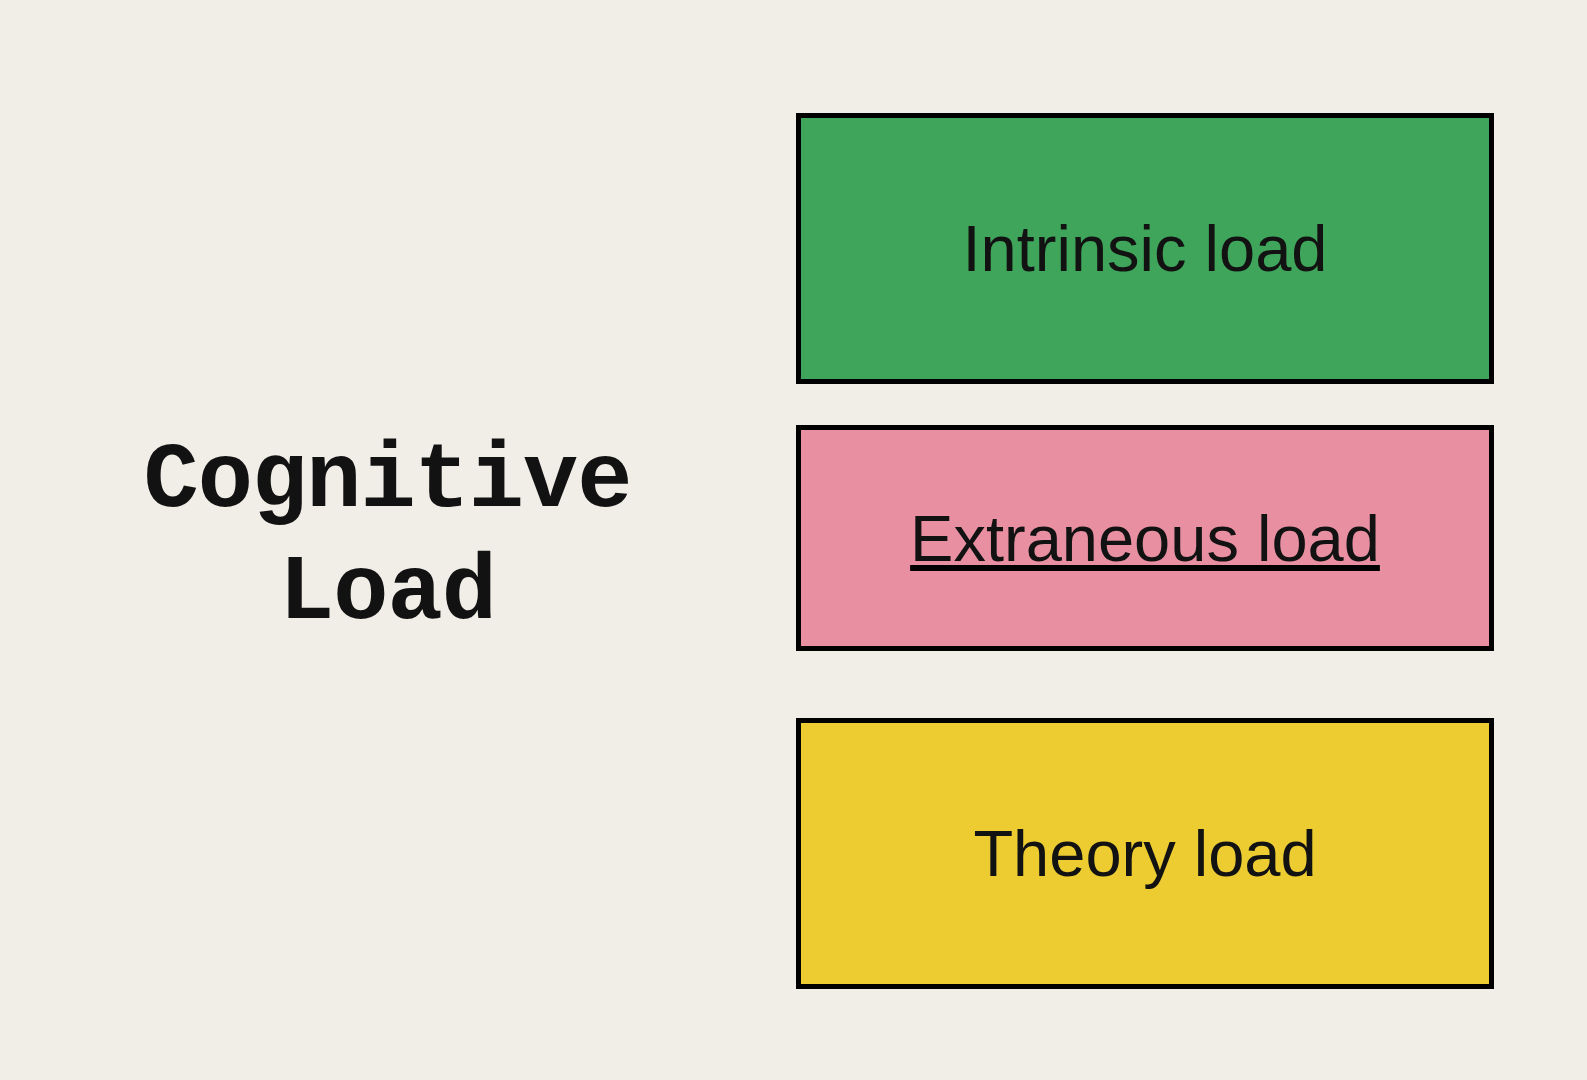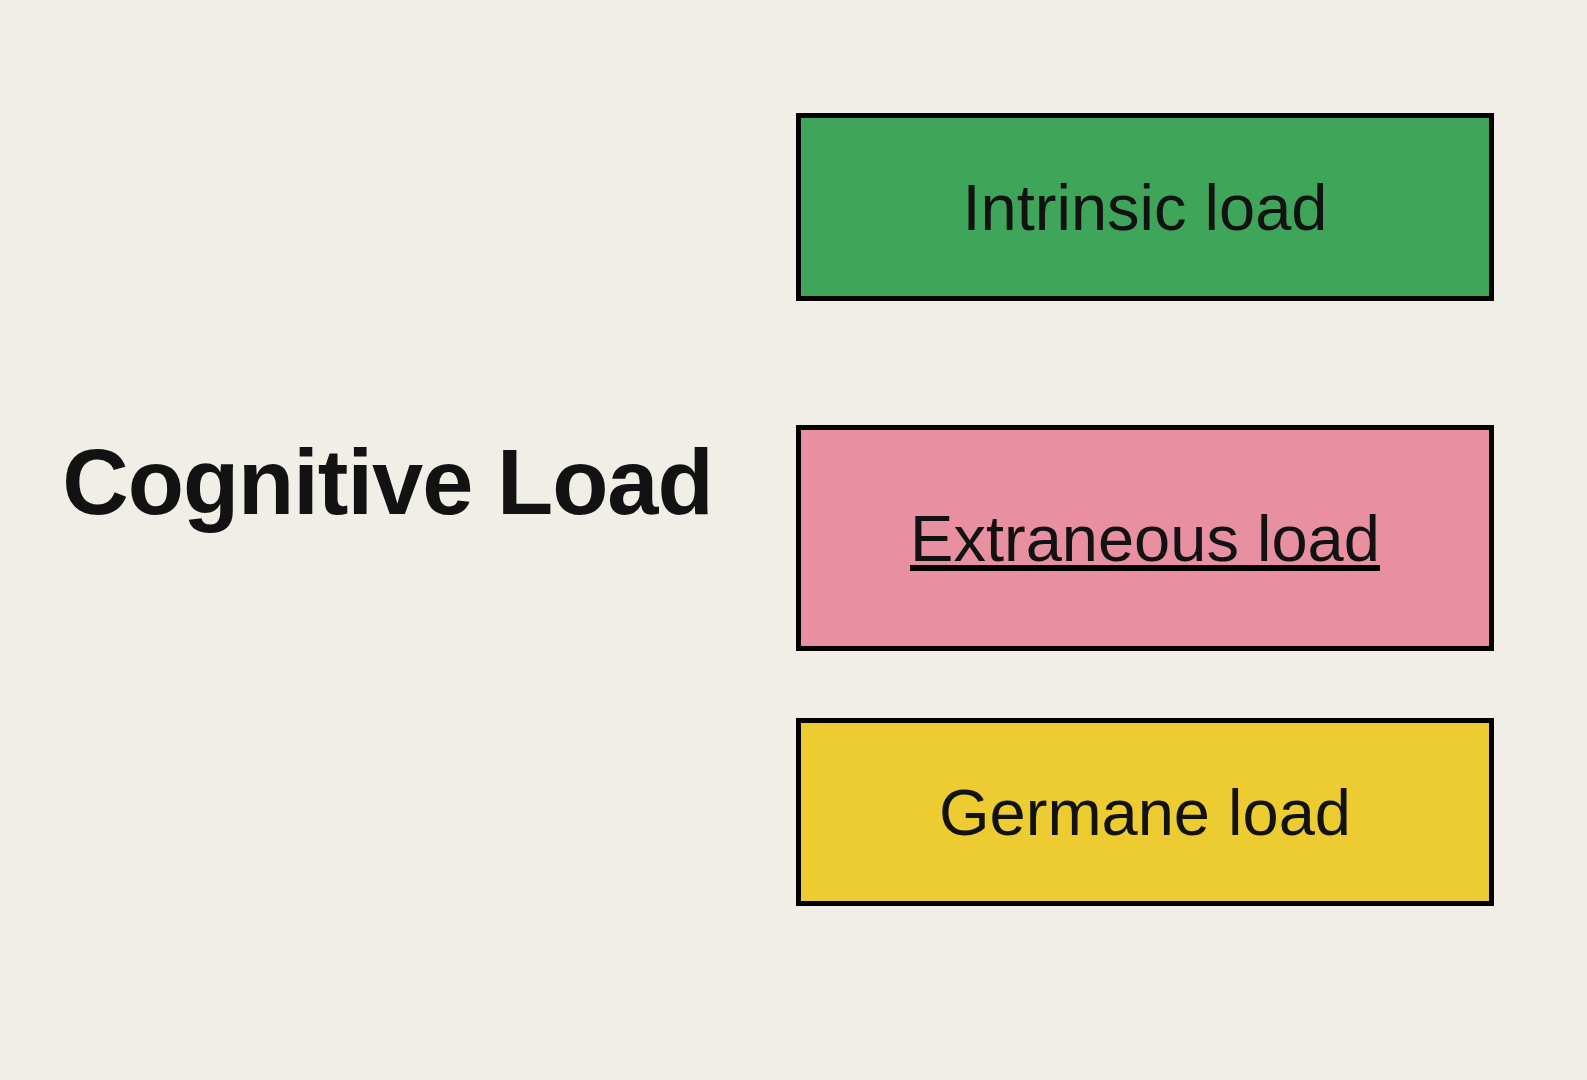--- a/index.html
+++ b/index.html
@@ -23,30 +23,30 @@
     left: 10px;
     top: 426px;
     width: 755px;
     margin: 0;
     text-align: center;
     font-weight: 700;
     font-size: 92px;
     line-height: 1.22;
     letter-spacing: -1px;
     color: #121212;
-    font-family: Liberation Sans, sans-serif;
+    font-family: Liberation Mono, monospace;
   }
   .title-line {
     display: block;
   }
   .load-box {
     position: absolute;
     left: 796px;
     width: 698px;
-    height: 188px;
+    height: 271px;
     box-sizing: border-box;
     border: 5px solid #000000;
     display: flex;
     align-items: center;
     justify-content: center;
   }
   .box-intrinsic  { top: 113px; }
   .box-extraneous { top: 425px; height: 226px; text-decoration: underline; }
   .box-germane    { top: 718px; }
   .box-label {
@@ -69,16 +69,16 @@
 
   <div class="load-box box-intrinsic" data-bind-bg="slide.boxes.0.fill" style="background-color: rgb(63, 165, 91);">
     <span class="box-label" data-bind="slide.boxes.0.label">Intrinsic load</span>
   </div>
 
   <div class="load-box box-extraneous" data-bind-bg="slide.boxes.1.fill" style="background-color: rgb(232, 144, 162);">
     <span class="box-label" data-bind="slide.boxes.1.label">Extraneous load</span>
   </div>
 
   <div class="load-box box-germane" data-bind-bg="slide.boxes.2.fill" style="background-color: rgb(236, 204, 48);">
-    <span class="box-label" data-bind="slide.boxes.2.label">Germane load</span>
+    <span class="box-label" data-bind="slide.boxes.2.label">Theory load</span>
   </div>
 
 </div>
 
 </body></html>

